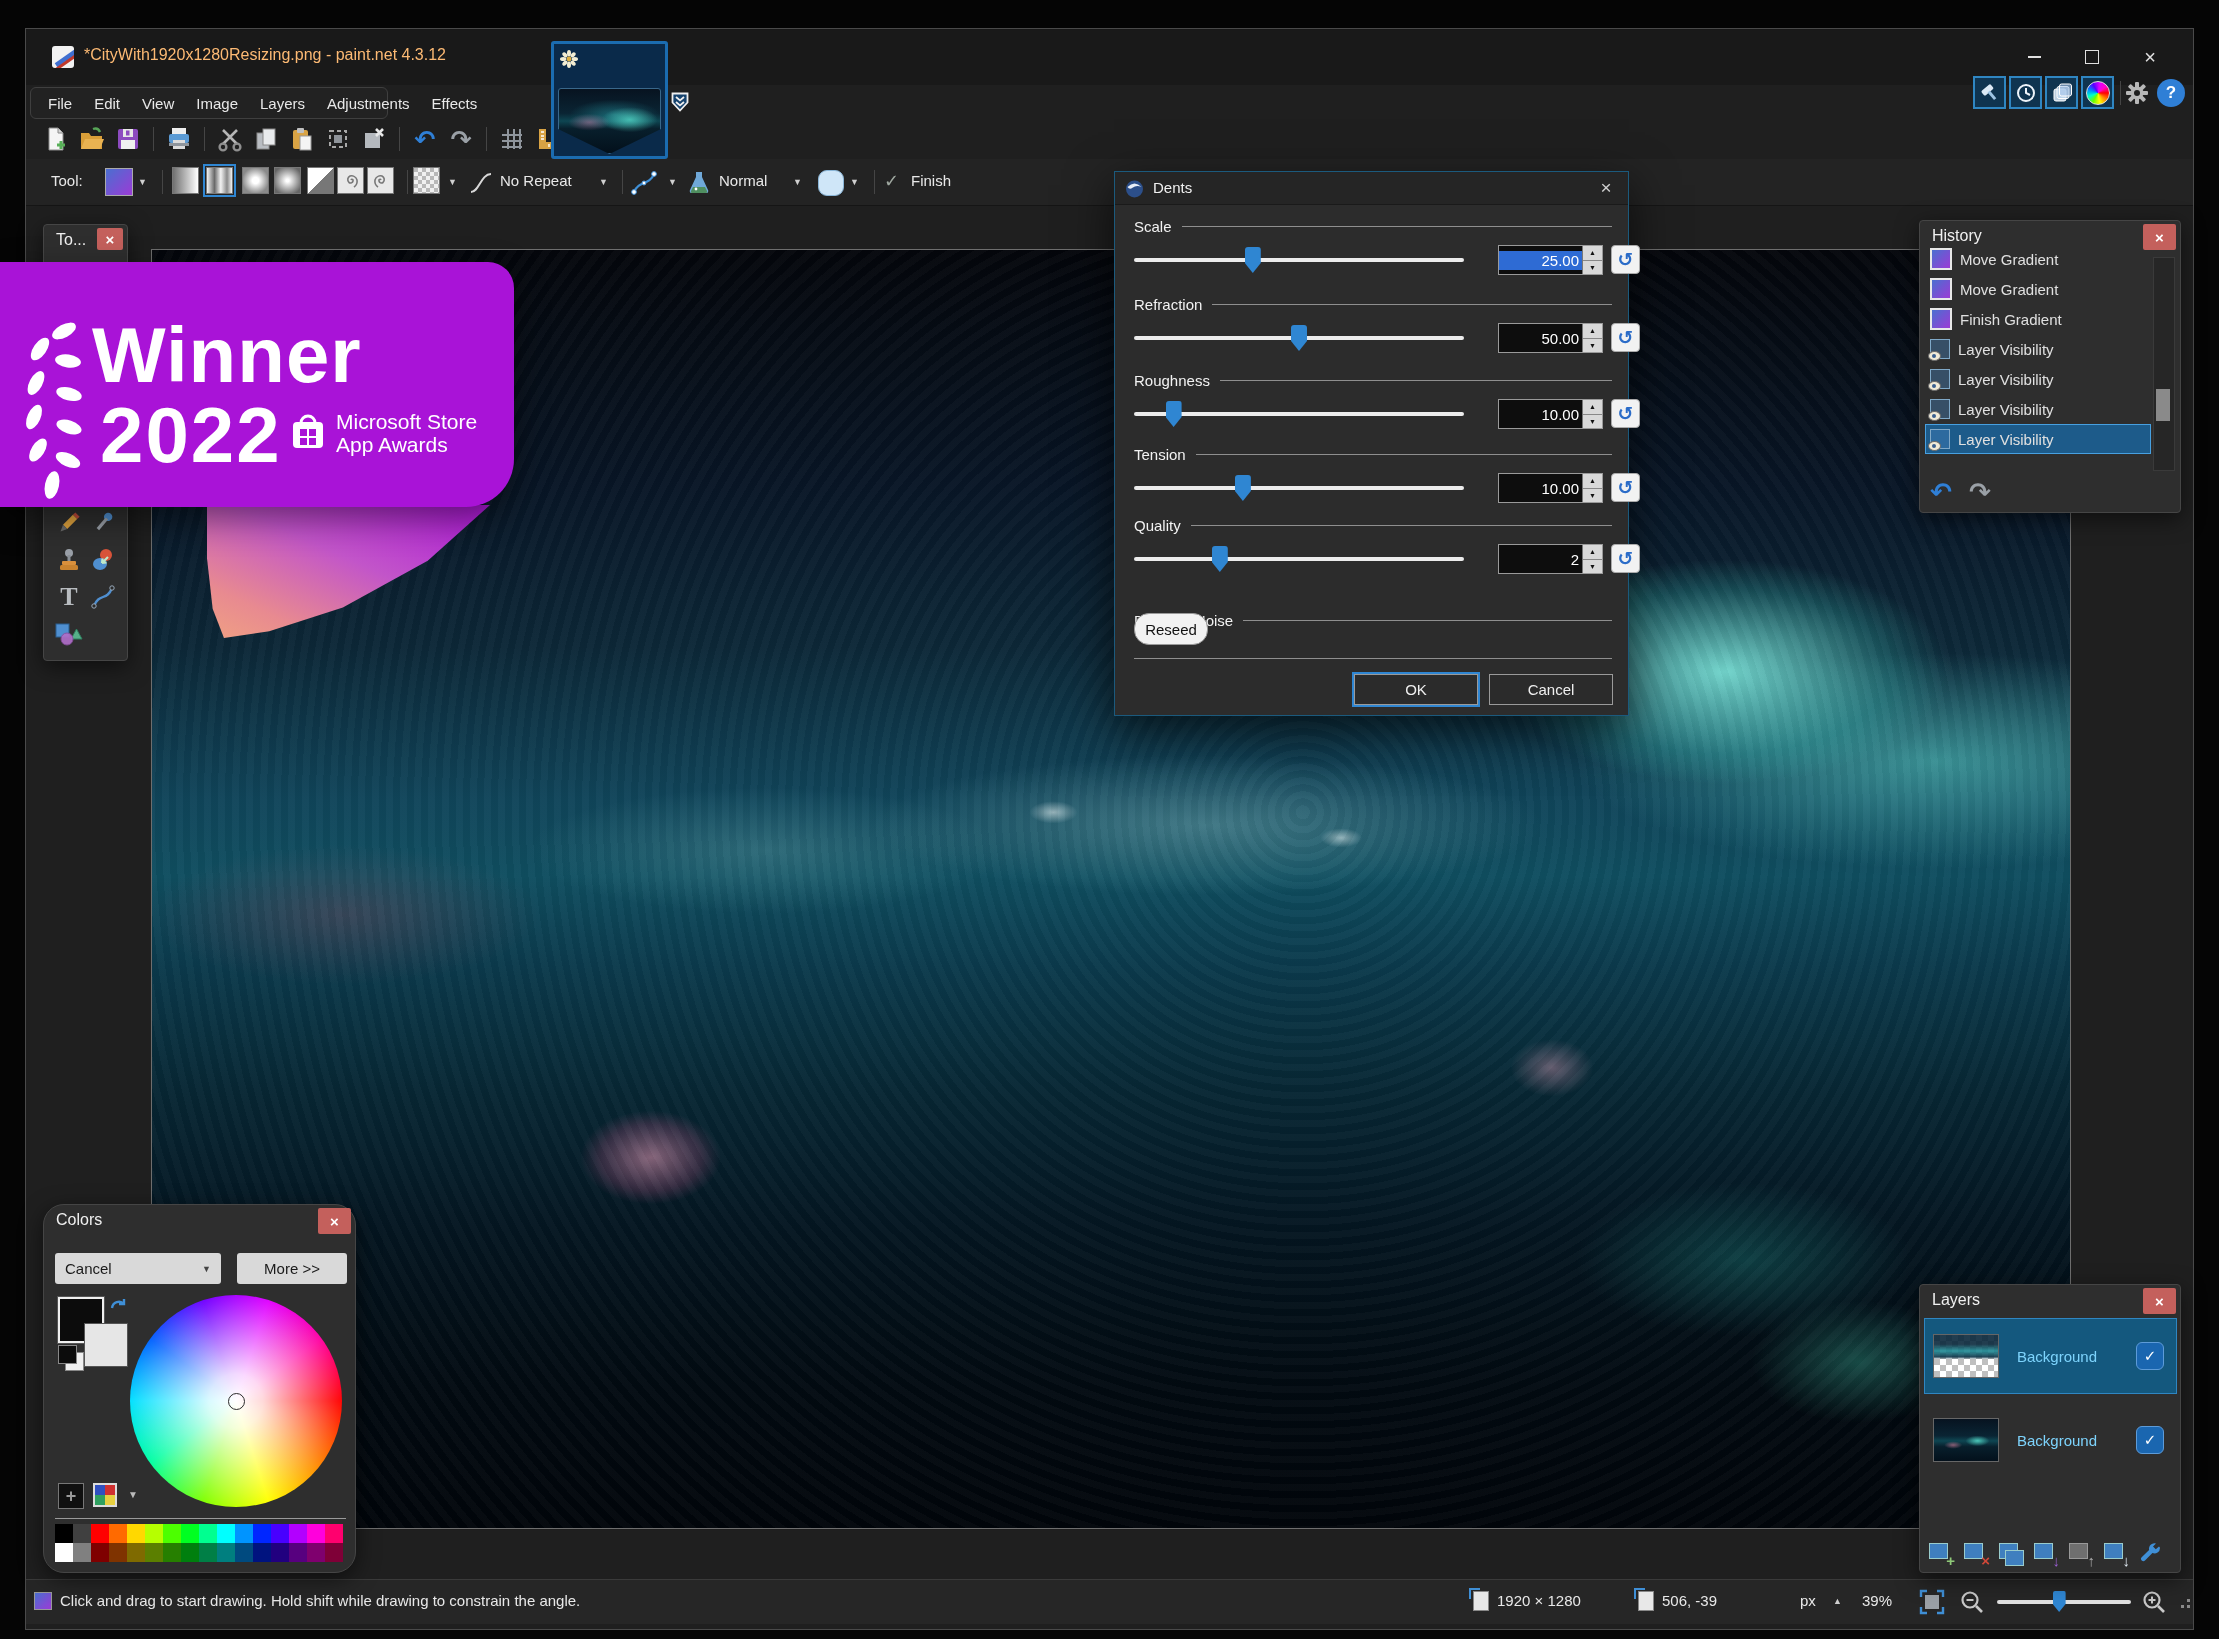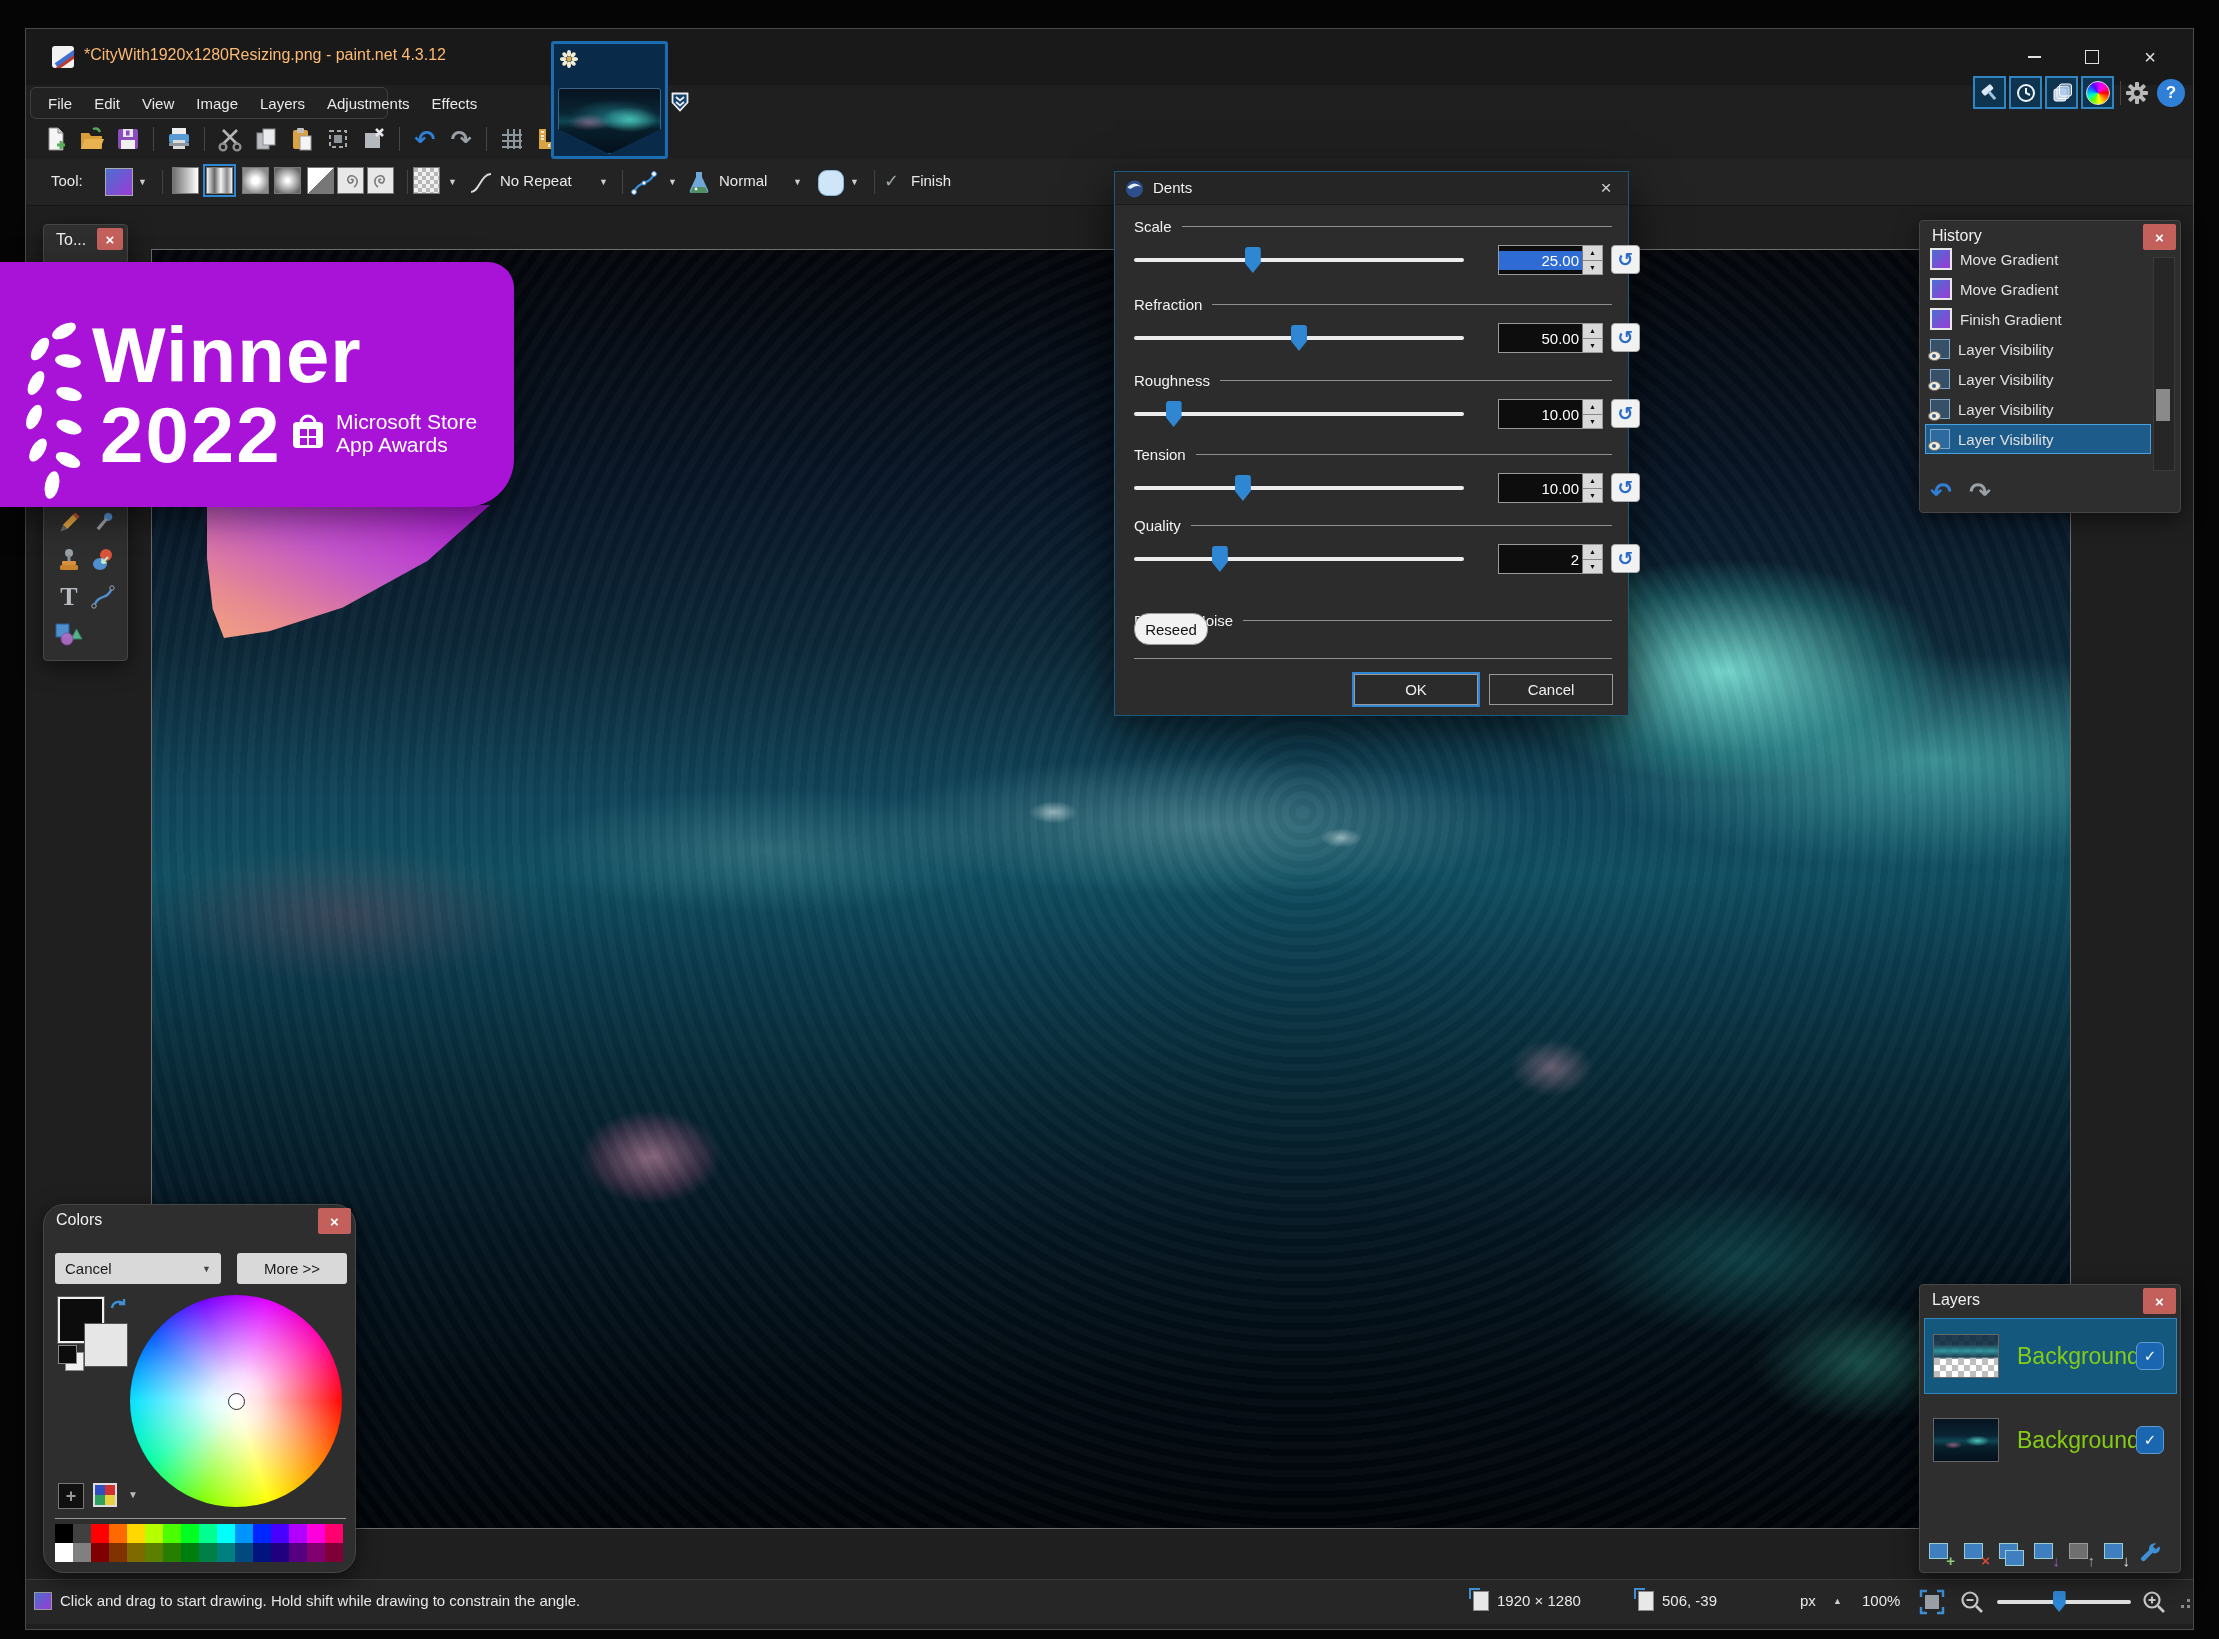--- a/index.html
+++ b/index.html
@@ -89,21 +89,21 @@
   .layer-row{position:absolute;left:4px;width:253px;height:76px;display:flex;align-items:center;box-sizing:border-box;border:1px solid transparent;}
   .layer-row.selected{background:#14587e;border-color:#2f86c2;}
   .lthumb{width:66px;height:44px;margin-left:8px;border:1px solid #666;box-sizing:border-box;}
   .lthumb.t1{background:
       linear-gradient(180deg, rgba(10,40,60,.9) 22%, rgba(30,140,150,.9) 38%, rgba(10,50,70,.9) 52%, transparent 58%),
       repeating-conic-gradient(#fff 0 25%,#bfbfbf 0 50%) 0 0/12px 12px;}
   .lthumb.t2{background:
       radial-gradient(16px 7px at 68% 52%, rgba(90,230,210,.8), transparent 75%),
       radial-gradient(12px 5px at 30% 62%, rgba(220,130,160,.6), transparent 75%),
       linear-gradient(180deg,#071320 0%,#0a2433 40%,#0e4652 52%,#081f2c 66%,#03101b 100%);}
-  .lname{margin-left:18px;font-size:23px;color:#84cc16;}
+  .lname{margin-left:18px;font-size:15px;color:#7dd3fc;}
   .lcheck{position:absolute;right:12px;width:26px;height:26px;background:#1a66b0;border:1px solid #5d9bd8;border-radius:6px;color:#fff;font-size:15px;display:flex;align-items:center;justify-content:center;}
   .lbtns{position:absolute;left:8px;bottom:5px;display:flex;gap:9px;}
   .lbtn{position:relative;width:26px;height:26px;}
   .lb-sq{position:absolute;left:1px;top:2px;width:17px;height:14px;background:#3f7fbf;border:1px solid #9cc;}
   .lb-sq.gray{background:#6f6f6f;border-color:#999;}
   .lb-ov{position:absolute;right:-1px;bottom:-1px;font-size:15px;font-weight:bold;line-height:1;}
   
   .drop{position:absolute;background:#d9d9d9;border-radius:3px;color:#1a1a1a;font-size:15px;display:flex;align-items:center;box-sizing:border-box;}
   .swatchP{position:absolute;left:14px;top:92px;width:42px;height:42px;background:#0c0c0c;border:2px solid #f0f0f0;outline:1px solid #555;}
   .swatchS{position:absolute;left:40px;top:118px;width:42px;height:42px;background:#e6e6e6;border:1px solid #555;}
@@ -392,21 +392,21 @@
 
     <div class="statusbar">
       <div class="sb-ico sb-grad" style="left:8px;"></div>
       <div class="sb-txt" style="left:34px;">Click and drag to start drawing. Hold shift while drawing to constrain the angle.</div>
       <div class="pagemini" style="left:1447px;"></div>
       <div class="sb-txt" style="left:1471px;">1920 × 1280</div>
       <div class="pagemini" style="left:1612px;"></div>
       <div class="sb-txt" style="left:1636px;">506, -39</div>
       <div class="sb-txt" style="left:1774px;">px</div>
       <span style="position:absolute;left:1807px;top:16px;font-size:9px;color:#cfcfcf;">▲</span>
-      <div class="sb-txt" style="left:1836px;">100%</div>
+      <div class="sb-txt" style="left:1836px;">39%</div>
       <svg class="mag" style="left:1893px;" width="26" height="26" viewBox="0 0 26 26">
           <rect x="6" y="6" width="14" height="14" fill="#9aa0a6"></rect>
           <path d="M2 8V2h6M18 2h6v6M24 18v6h-6M8 24H2v-6" fill="none" stroke="#3f8fd6" stroke-width="2.4"></path>
         </svg>
       <svg class="mag" style="left:1933px;" width="26" height="26" viewBox="0 0 26 26">
           <circle cx="11" cy="11" r="7.5" fill="none" stroke="#c8c8c8" stroke-width="2.2"></circle>
           <path d="M17 17l6 6" stroke="#c8c8c8" stroke-width="2.6"></path>
           <path d="M7.5 11h7" stroke="#c8c8c8" stroke-width="2"></path>
         </svg>
       <div class="zoom-track">

